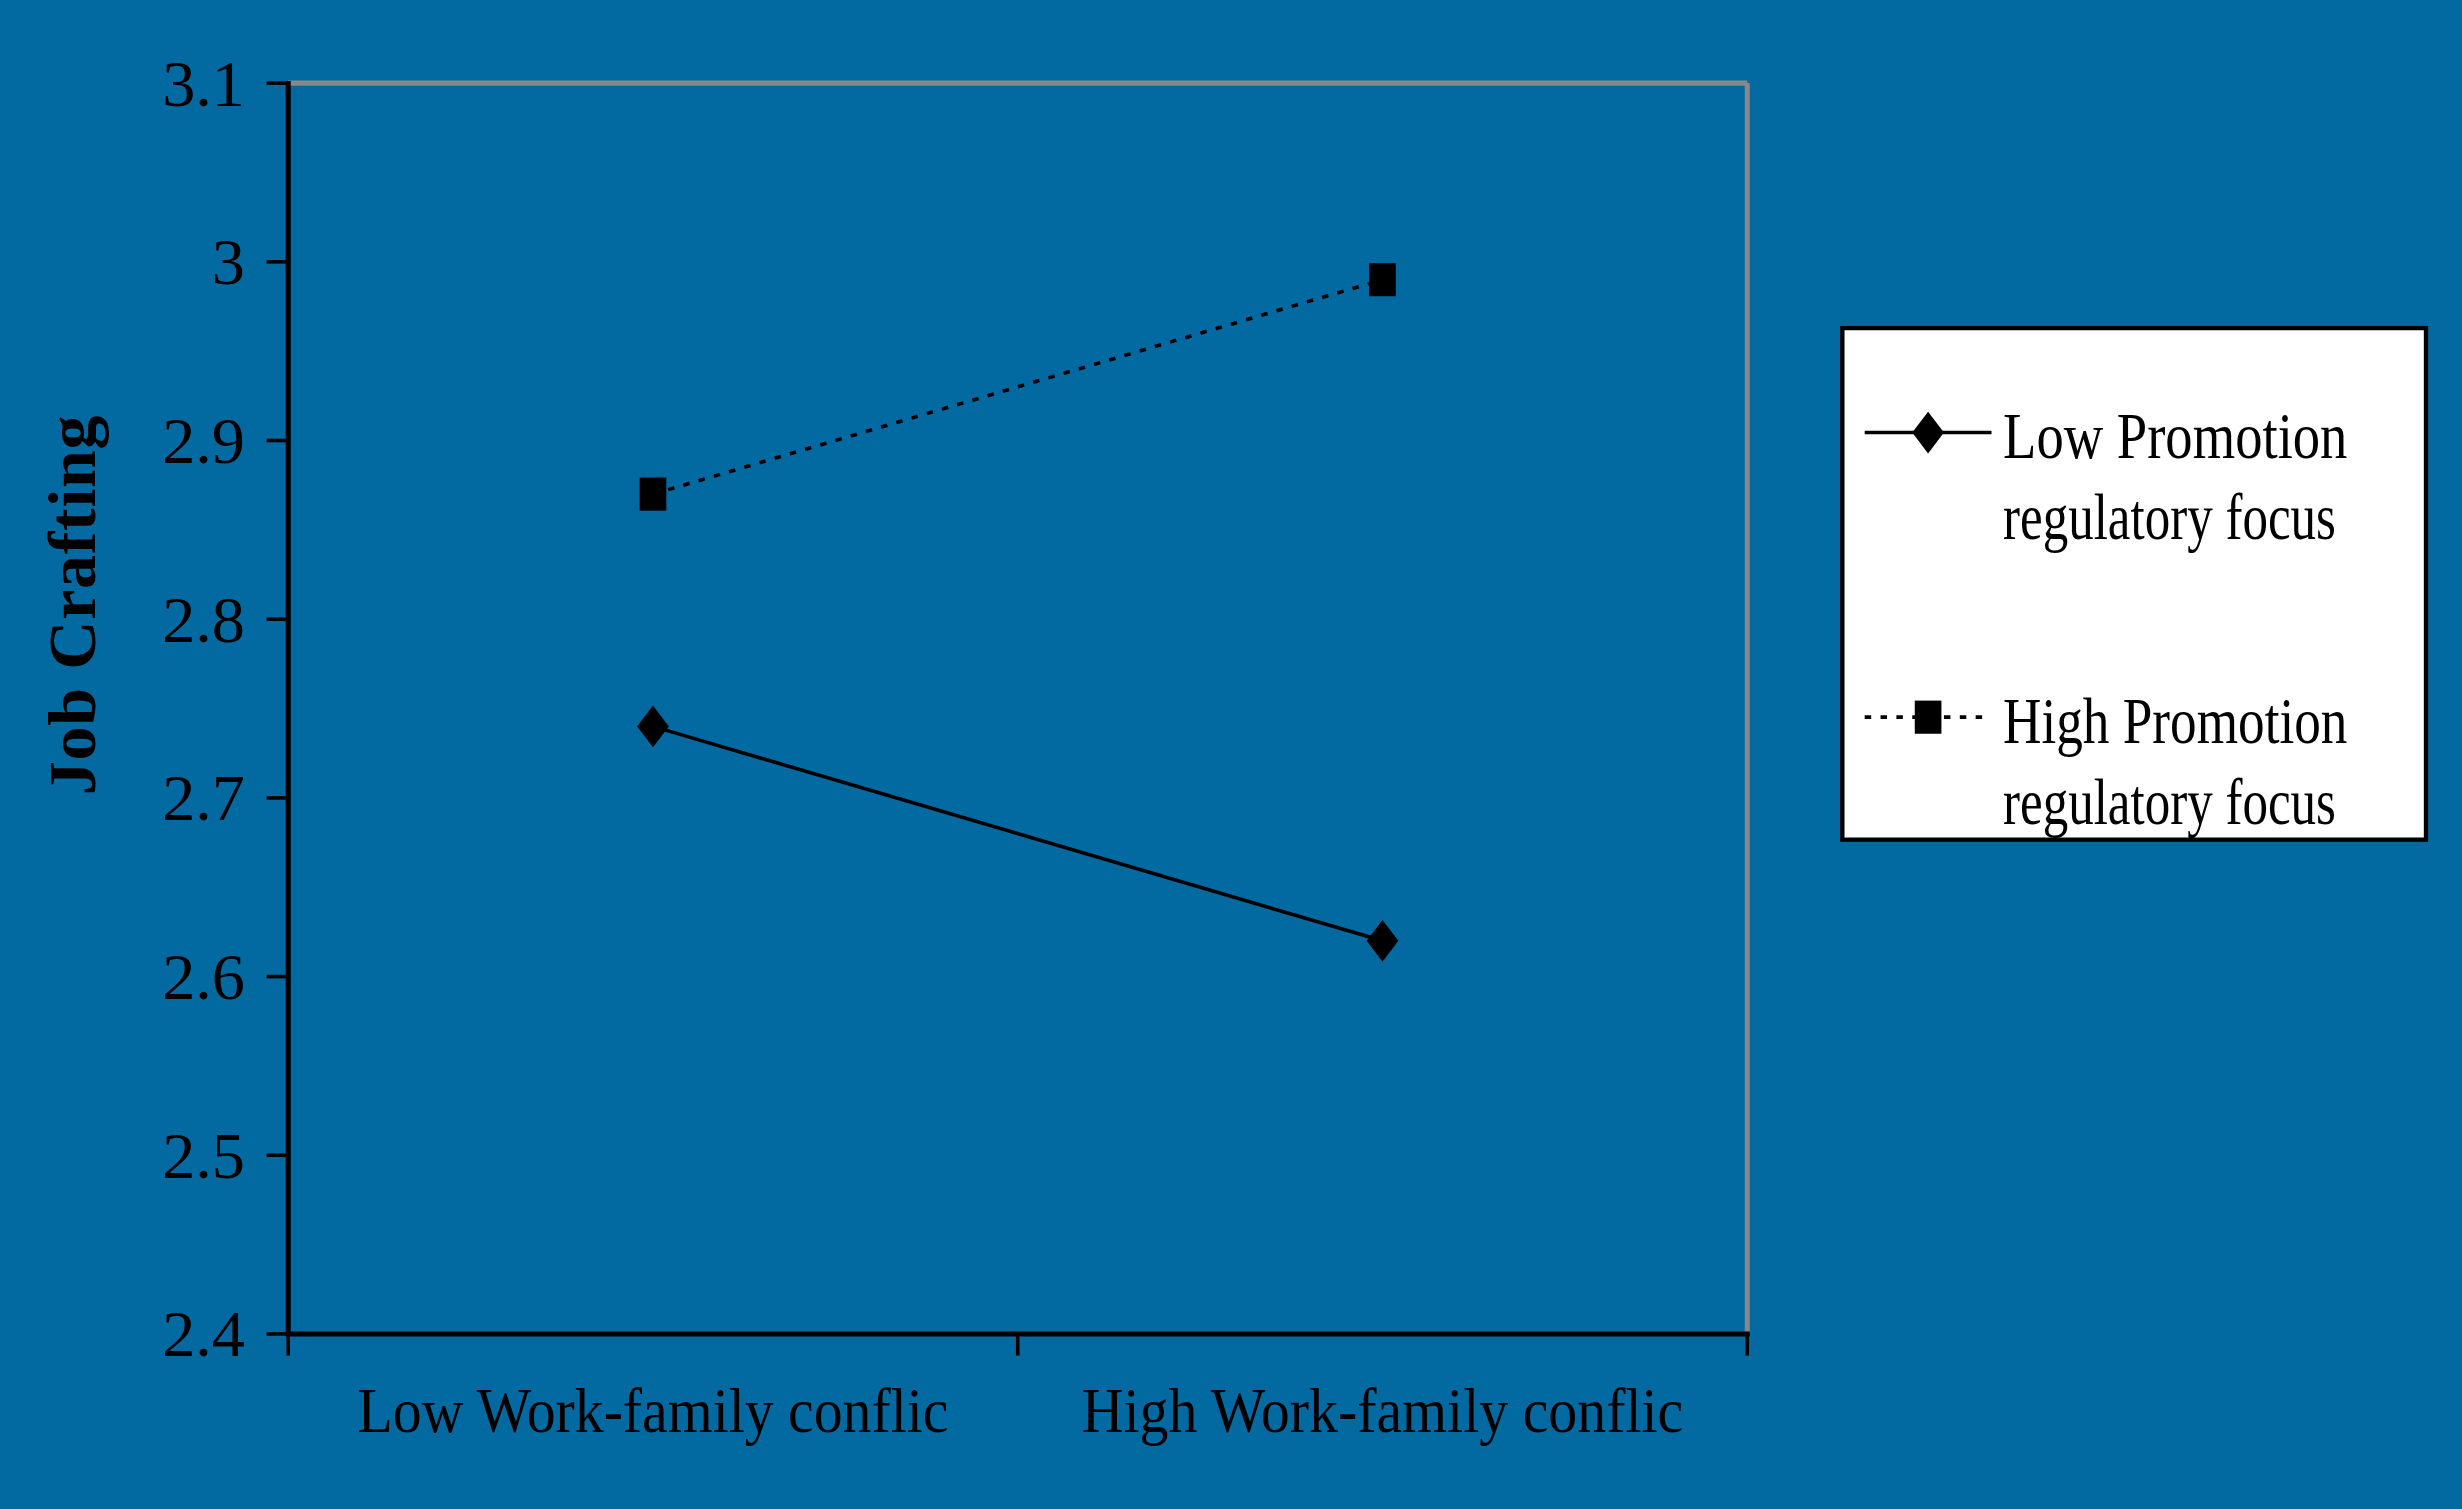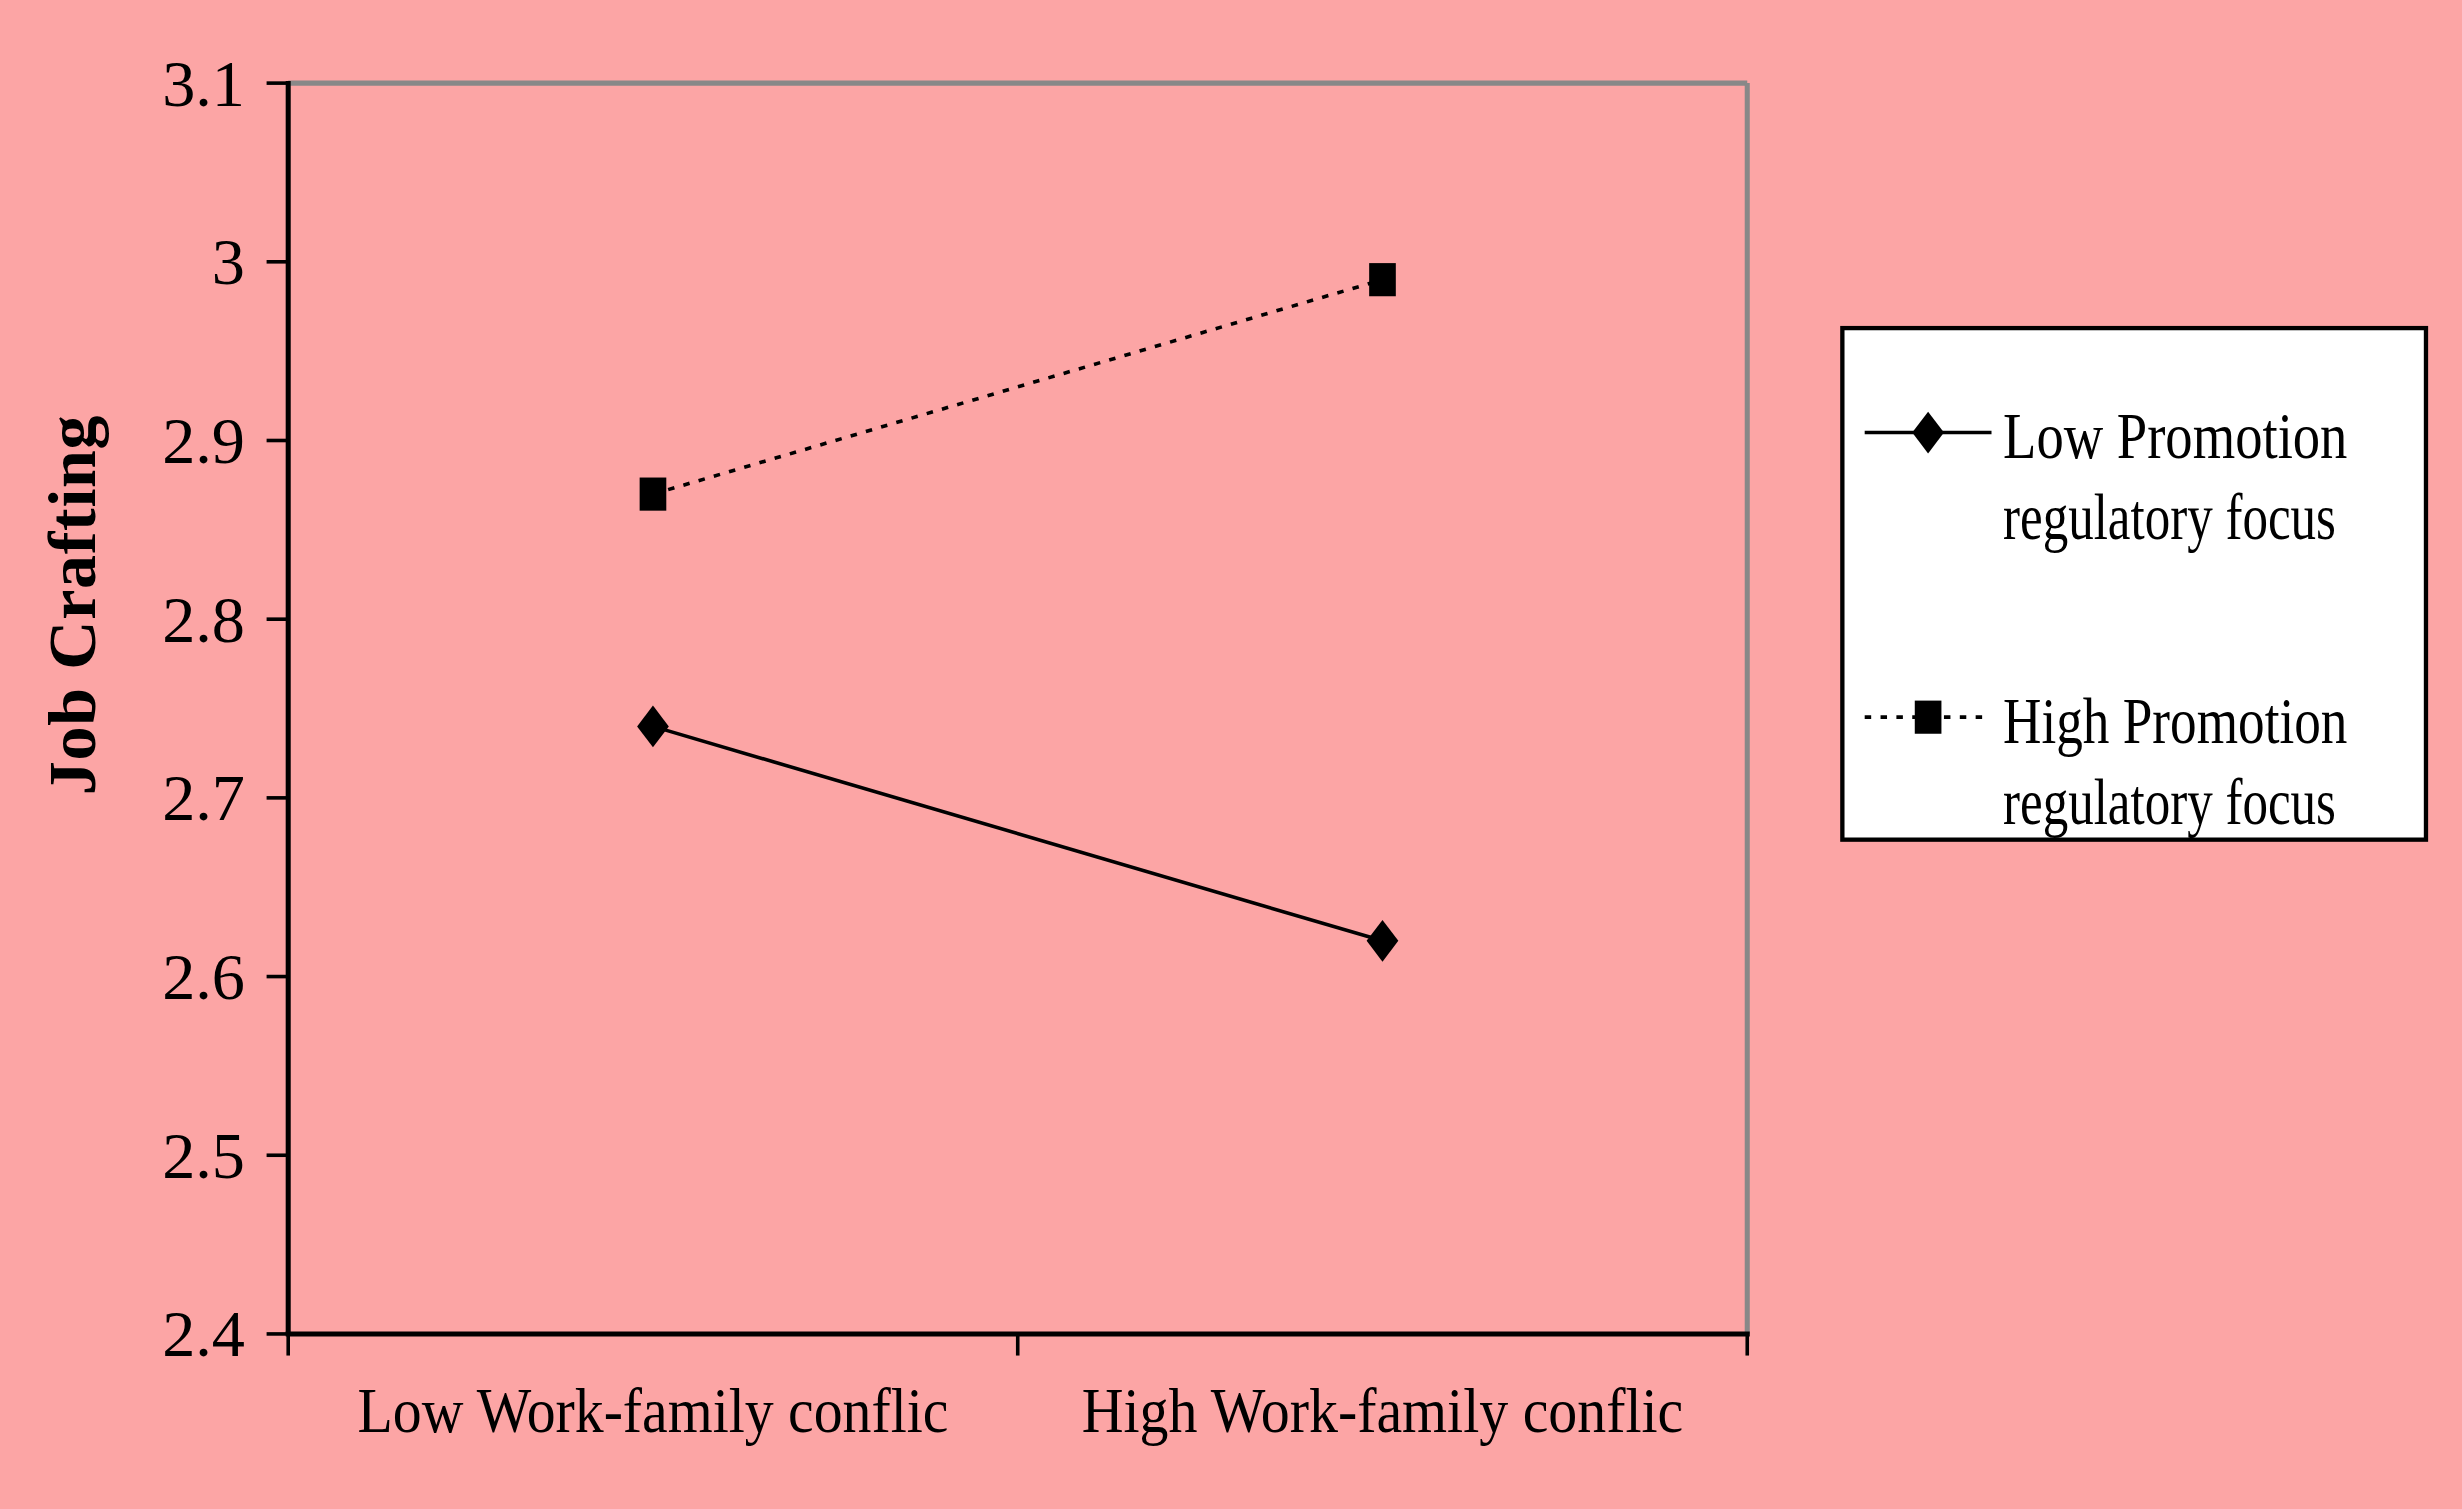--- a/index.html
+++ b/index.html
@@ -4,21 +4,21 @@
 <style>
   html, body {
     margin: 0;
     padding: 0;
     background: #ffffff;
   }
   #figure {
     position: relative;
     width: 2462px;
     height: 1510px;
-    background: #fca5a5;
+    background: #0369a1;
     overflow: hidden;
     font-family: "Liberation Serif", serif;
   }
   #chart-svg {
     position: absolute;
     left: 0;
     top: 0;
   }
   #y-axis-title {
     position: absolute;

